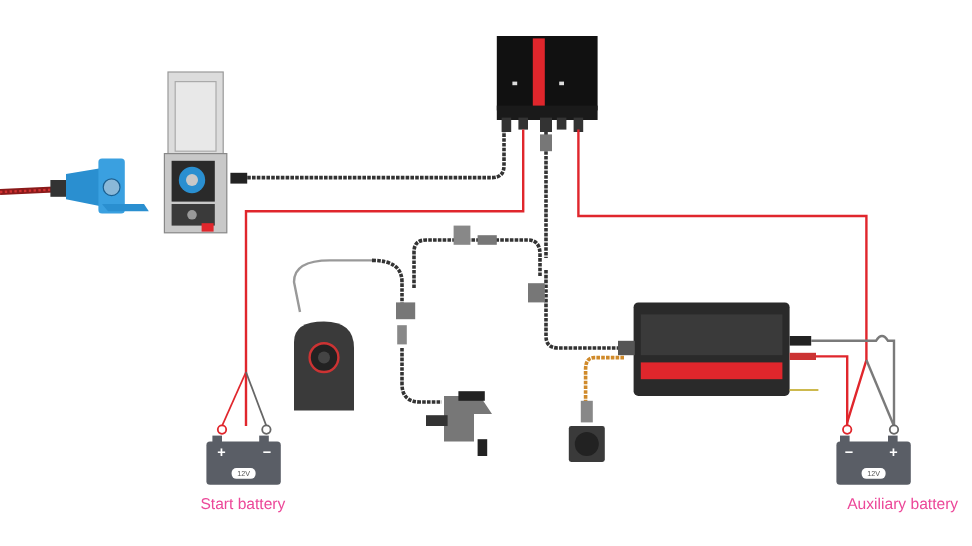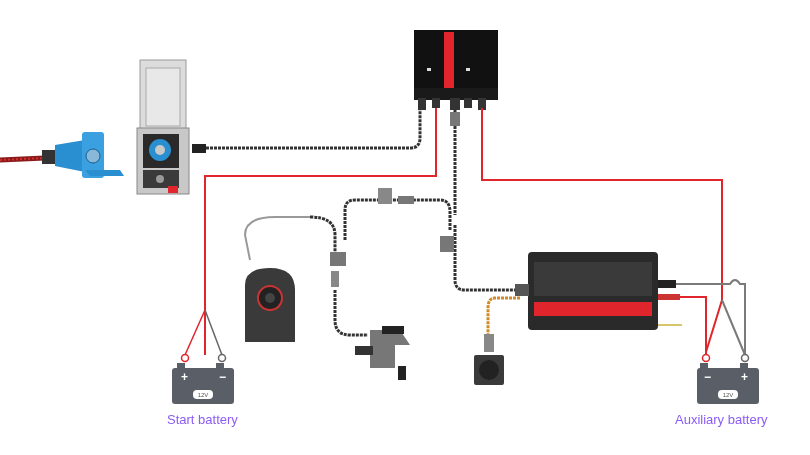--- a/index.html
+++ b/index.html
@@ -1,18 +1,18 @@
 <!DOCTYPE html>
 <html><head>
 <meta charset="utf-8">
 <style>
   html, body { margin: 0; padding: 0; background: #ffffff; }
   body { width: 810px; height: 455px; position: relative; overflow: hidden; font-family: "Liberation Sans", sans-serif; }
   svg { position: absolute; left: 0; top: 0; }
-  .label { position: absolute; font-size: 13px; color: #8b5cf6; white-space: nowrap; }
+  .label { position: absolute; font-size: 13px; color: #ec4899; white-space: nowrap; }
 </style>
 </head>
 <body>
 
 <svg width="810" height="455" viewBox="0 0 810 455">
 
   <g>
     <path d="M0,160 L45,158" stroke="#8a1a1a" stroke-width="5" fill="none"></path>
     <path d="M0,160 L45,158" stroke="#d03030" stroke-width="2" stroke-dasharray="2,2" fill="none"></path>
     <rect x="42" y="150" width="14" height="14" fill="#333"></rect>
@@ -127,13 +127,13 @@
     <rect x="740" y="363" width="8" height="6" fill="#5a5e66"></rect>
     <rect x="697" y="368" width="62" height="36" rx="3" fill="#5a5e66"></rect>
     <text x="704" y="381" fill="#fff" font-size="12" font-weight="bold" font-family="Liberation Sans, sans-serif">−</text>
     <text x="741" y="381" fill="#fff" font-size="12" font-weight="bold" font-family="Liberation Sans, sans-serif">+</text>
     <rect x="718" y="390" width="20" height="9" rx="4" fill="#fff"></rect>
     <text x="728" y="397" text-anchor="middle" font-size="6" fill="#555" font-family="Liberation Sans, sans-serif">12V</text>
   </g>
 </svg>
 
 <div class="label" style="left:167px; top:412px;">Start battery</div>
-<div class="label" style="left:675px; top:412px;">Auxiliary battery</div>
+<div class="label" style="left:706px; top:412px;">Auxiliary battery</div>
 
 </body></html>

